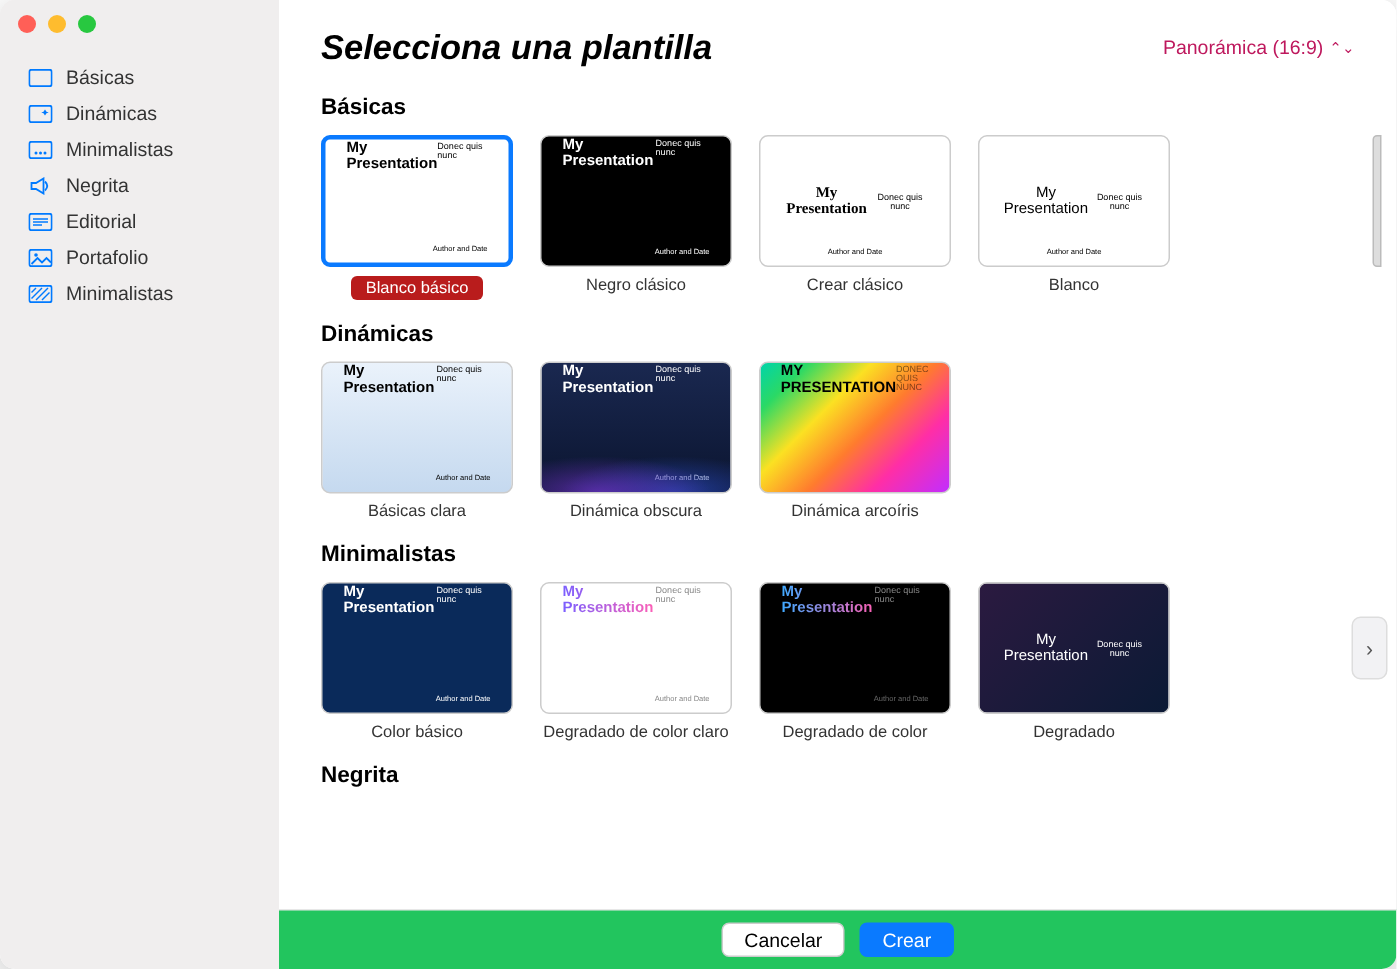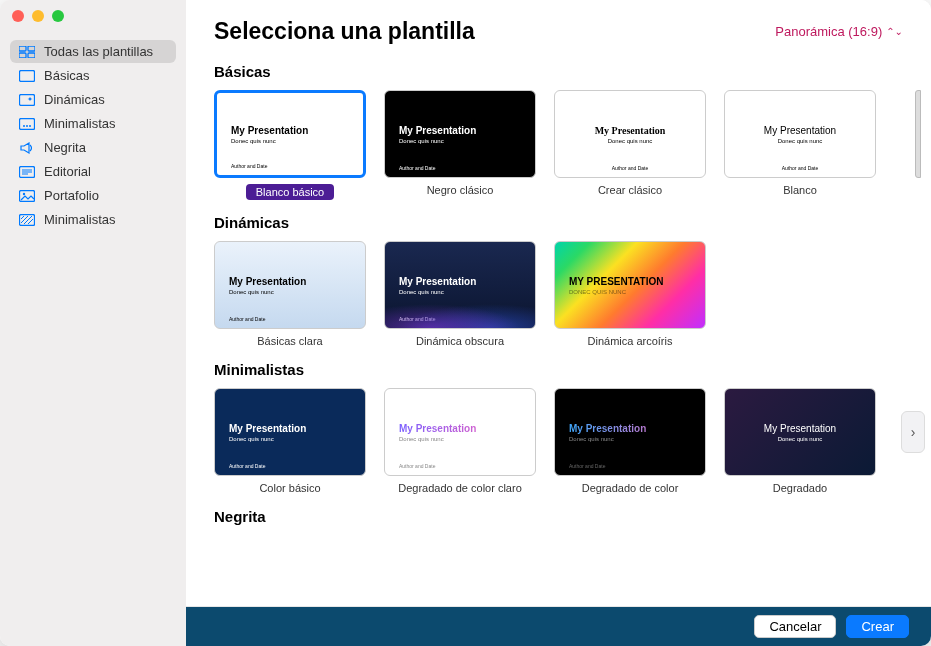--- a/index.html
+++ b/index.html
@@ -10,80 +10,69 @@
 .traffic.red { background: #ff5f57; }
 .traffic.yellow { background: #febc2e; }
 .traffic.green { background: #28c840; }
 .body { display: flex; flex: 1; height: 100%; }
 .sidebar { width: 186px; background: #f0eeee; padding: 40px 10px 10px 10px; display: flex; flex-direction: column; gap: 1px; }
 .sidebar-item { display: flex; align-items: center; gap: 8px; padding: 4px 8px; border-radius: 6px; font-size: 13px; color: #333; cursor: default; }
 .sidebar-item.selected { background: #d6d4d4; }
 .sidebar-item .icon { color: #007aff; width: 18px; height: 14px; display: flex; align-items: center; justify-content: center; }
 .main { flex: 1; display: flex; flex-direction: column; background: #fff; position: relative; }
 .header { display: flex; align-items: center; justify-content: space-between; padding: 18px 28px 4px 28px; }
-.header h1 { font-size: 23px; font-weight: 700; color: #000; }
+.header h1 { font-size: 23px; font-weight: 700; color: #000; font-style: italic; }
 .aspect { display: flex; align-items: center; gap: 4px; color: #be185d; font-size: 13px; cursor: default; }
 .aspect .chev { font-size: 10px; }
 .content { flex: 1; overflow-y: auto; padding: 0 0 0 28px; }
 .section-title { font-size: 15px; font-weight: 700; color: #000; margin: 14px 0 10px 0; }
 .grid { display: flex; gap: 18px; position: relative; }
 .template { display: flex; flex-direction: column; align-items: center; gap: 6px; }
-.thumb { width: 152px; height: 88px; border-radius: 6px; border: 1px solid #ccc; display: flex; flex-direction: column; justify-content: center; padding: 0 14px; position: relative; overflow: hidden; }
+.thumb { width: 128px; height: 88px; border-radius: 6px; border: 1px solid #ccc; display: flex; flex-direction: row; justify-content: flex-end; padding: 0 14px; position: relative; overflow: hidden; }
 .thumb.selected { border: 3px solid #0a7aff; }
 .thumb .t-title { font-size: 10px; font-weight: 700; }
 .thumb .t-sub { font-size: 6px; margin-top: 2px; }
 .thumb .t-auth { font-size: 5px; position: absolute; bottom: 6px; }
 .tpl-label { font-size: 11px; color: #333; text-align: center; }
-.tpl-label.selected { background: #4c1d95; color: #fff; padding: 2px 10px; border-radius: 4px; }
+.tpl-label.selected { background: #b91c1c; color: #fff; padding: 2px 10px; border-radius: 4px; }
 .thumb.white { background: #fff; color: #000; }
 .thumb.black { background: #000; color: #fff; }
 .thumb.classic { background: #fff; color: #000; text-align: center; align-items: center; }
 .thumb.classic .t-title { font-family: Georgia, serif; }
 .thumb.blanco { background: #fff; color: #000; text-align: center; align-items: center; font-weight: 300;}
 .thumb.dyn-light { background: linear-gradient(180deg, #eaf2fb 0%, #c5d9ef 100%); color: #000; }
 .thumb.dyn-dark { background: linear-gradient(180deg, #1a2850 0%, #0b1530 100%); color: #fff; }
 .thumb.dyn-dark::after { content:""; position:absolute; bottom:0; left:0; right:0; height:28px; background: radial-gradient(ellipse at 30% 100%, rgba(113,50,200,0.7), transparent 60%), radial-gradient(ellipse at 70% 100%, rgba(40,70,180,0.8), transparent 60%); }
 .thumb.dyn-rainbow { background: linear-gradient(135deg, #00d4aa 0%, #2bd965 15%, #fbe122 35%, #ff7b2e 55%, #ff2ea6 75%, #c12eff 100%); color: #000; }
 .thumb.dyn-rainbow .t-title { text-transform: uppercase; font-weight: 800; }
 .thumb.min-color { background: #0a2a5a; color: #fff; }
 .thumb.min-gradlight { background: #fff; color: #7a5fff; }
 .thumb.min-gradlight .t-title { background: linear-gradient(90deg, #7a5fff, #ff5fb5); -webkit-background-clip: text; background-clip: text; color: transparent; }
 .thumb.min-gradcolor { background: #000; }
 .thumb.min-gradcolor .t-title { background: linear-gradient(90deg, #3fa9ff, #ff5fb5); -webkit-background-clip: text; background-clip: text; color: transparent; }
 .thumb.min-gradcolor .t-sub { color: #888; }
 .thumb.min-grad { background: linear-gradient(135deg, #2b1a40 0%, #0b1a35 100%); color: #fff; text-align: center; align-items: center; }
 .thumb-scroll { position: absolute; right: 6px; top: 0; height: 88px; display: flex; align-items: center; }
 .scroll-btn { width: 24px; height: 42px; border-radius: 6px; background: #f2f2f4; display: flex; align-items: center; justify-content: center; color: #555; font-size: 14px; border: 1px solid #ddd; }
 .peek { width: 6px; height: 88px; background: #ddd; border-radius: 3px 0 0 3px; border:1px solid #bbb; }
-.footer { height: 40px; border-top: 1px solid #e7e7e7; display: flex; align-items: center; justify-content: flex-end; gap: 10px; padding: 0 22px; background: #0c4a6e; }
+.footer { height: 40px; border-top: 1px solid #e7e7e7; display: flex; align-items: center; justify-content: center; gap: 10px; padding: 0 22px; background: #22c55e; }
 .btn { font-size: 13px; padding: 3px 14px; border-radius: 5px; border: 1px solid #ccc; background: #fff; cursor: default; }
 .btn.primary { background: #0a7aff; color: #fff; border-color: #0a7aff; }
 .section { position: relative; }
 </style>
 </head>
 <body>
 <div class="window">
 <div class="titlebar">
   <div class="traffic red"></div>
   <div class="traffic yellow"></div>
   <div class="traffic green"></div>
 </div>
 <div class="body">
   <div class="sidebar">
-    <div class="sidebar-item selected">
-      <span class="icon">
-            <svg width="16" height="12" viewBox="0 0 16 12">
-              <rect x="0" y="0" width="7" height="5" rx="1" fill="none" stroke="#007aff" stroke-width="1.3"></rect>
-              <rect x="9" y="0" width="7" height="5" rx="1" fill="none" stroke="#007aff" stroke-width="1.3"></rect>
-              <rect x="0" y="7" width="7" height="5" rx="1" fill="none" stroke="#007aff" stroke-width="1.3"></rect>
-              <rect x="9" y="7" width="7" height="5" rx="1" fill="none" stroke="#007aff" stroke-width="1.3"></rect>
-            </svg>
-          </span>
-      <span>Todas las plantillas</span>
-    </div>
     <div class="sidebar-item">
       <span class="icon">
             <svg width="16" height="12" viewBox="0 0 16 12">
               <rect x="0.5" y="0.5" width="15" height="11" rx="1.5" fill="none" stroke="#007aff" stroke-width="1.3"></rect>
             </svg>
           </span>
       <span>Básicas</span>
     </div>
     <div class="sidebar-item">
       <span class="icon">

